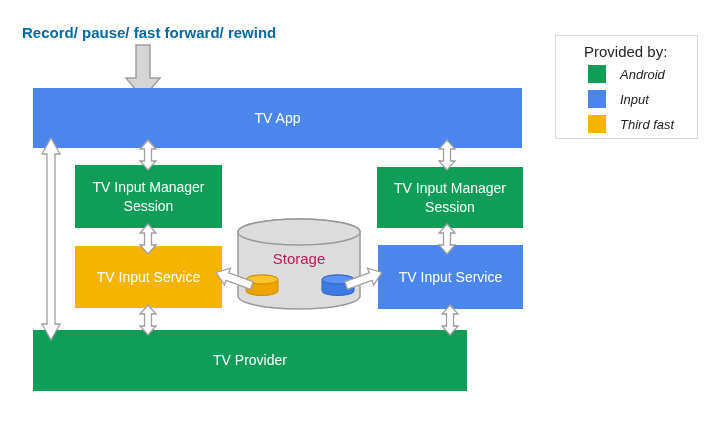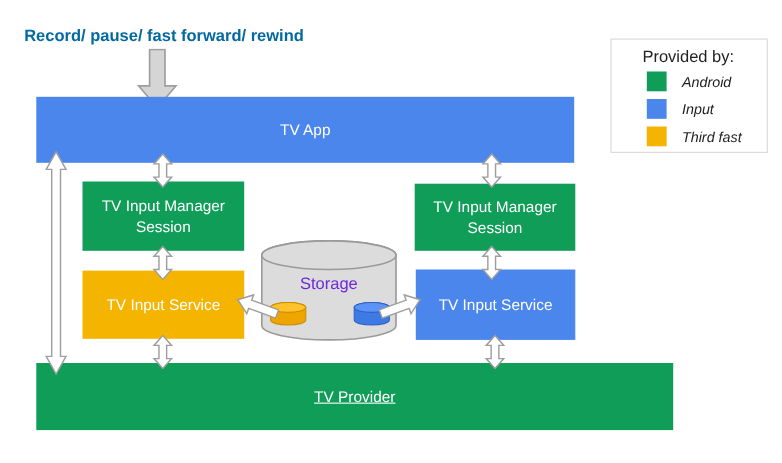--- a/index.html
+++ b/index.html
@@ -12,25 +12,25 @@
   .blue{background:#4A86EC;}
   .yellow{background:#F4B400;}
 
   .annotation{position:absolute;left:22px;top:24px;font-size:15px;color:#0369a1;font-weight:bold;}
 
   .tv-app{left:33px;top:88px;width:489px;height:60px;}
   .tims-left{left:75px;top:165px;width:147px;height:63px;padding:0 10px;box-sizing:border-box;}
   .tims-right{left:377px;top:167px;width:146px;height:61px;padding:0 10px;box-sizing:border-box;}
   .tis-left{left:75px;top:246px;width:147px;height:62px;}
   .tis-right{left:378px;top:245px;width:145px;height:64px;}
-  .tv-provider{left:33px;top:330px;width:579px;height:61px;text-decoration:underline;}
+  .tv-provider{left:33px;top:330px;width:434px;height:61px;}
 
   .svgabs{position:absolute;}
   .storage-label{position:absolute;left:236px;top:250px;width:126px;text-align:center;
-                 font-size:15px;color:#6d28d9;}
+                 font-size:15px;color:#be185d;}
 
   .legend{position:absolute;left:555px;top:35px;width:143px;height:104px;
           background:#ffffff;border:1px solid #d8d8d8;box-sizing:border-box;
           padding:7px 10px 0 28px;}
   .legend-title{font-size:15px;color:#212121;margin:0 0 5px 0;}
   .legend-row{display:flex;align-items:center;margin:0 0 7px 4px;font-style:italic;}
   .swatch{width:18px;height:18px;margin-right:14px;flex:0 0 auto;}
   .sw-green{background:#0F9D58;}
   .sw-blue{background:#4A86EC;}
   .sw-yellow{background:#F4B400;}

